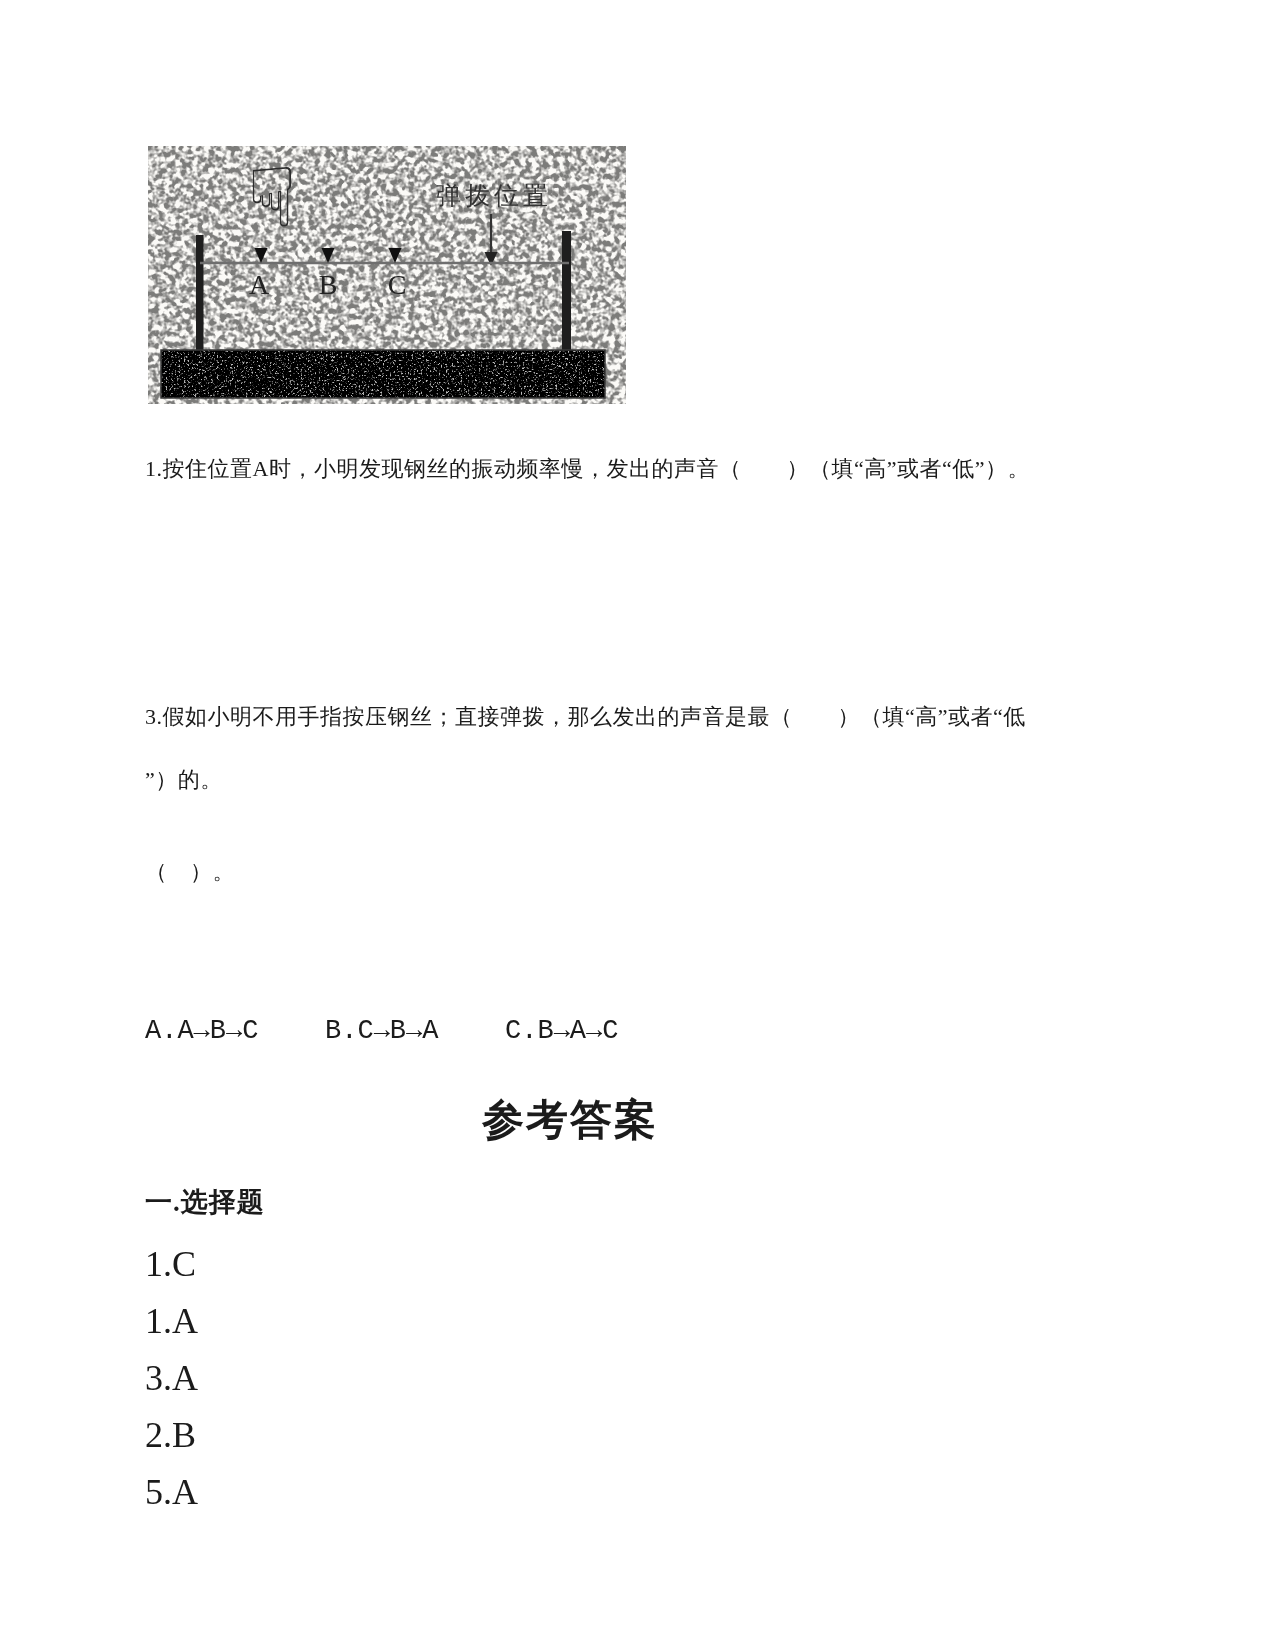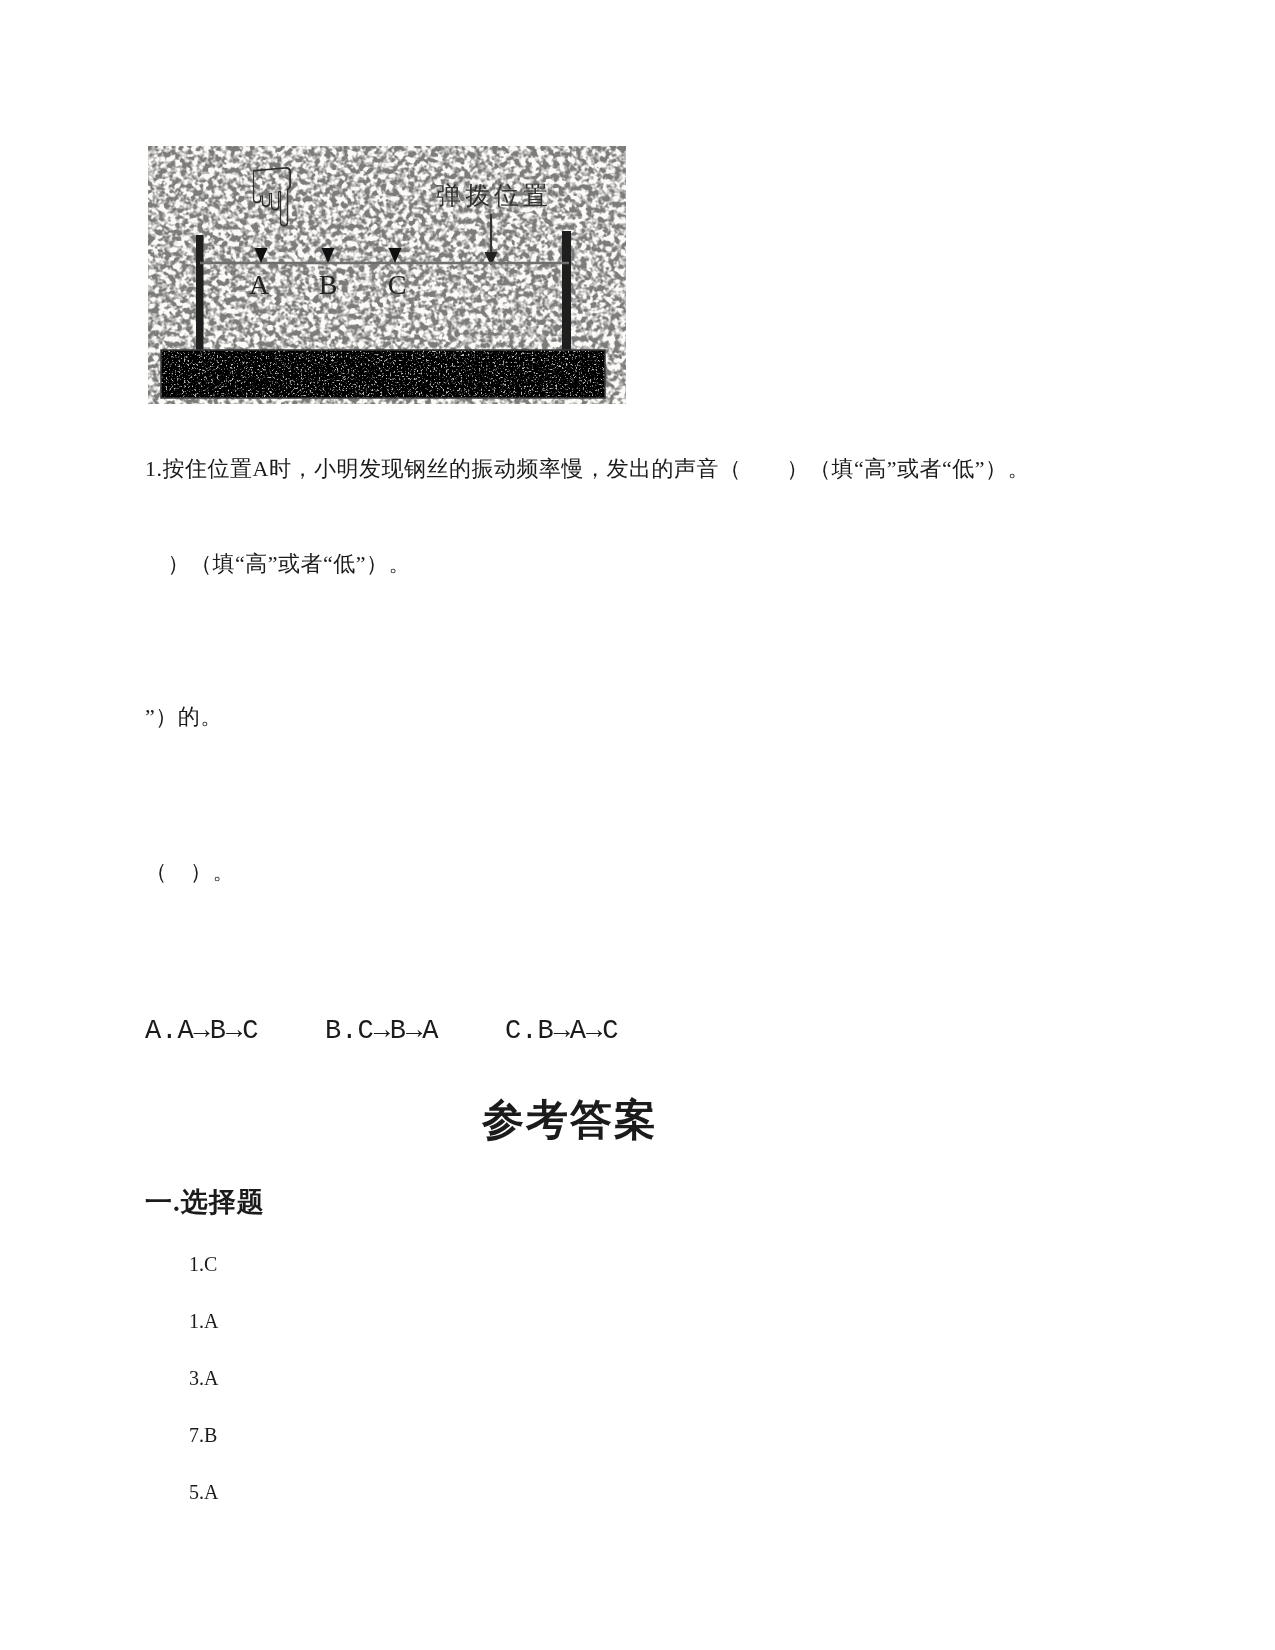--- a/index.html
+++ b/index.html
@@ -46,24 +46,23 @@
     letter-spacing: 2px;
   }
   .answers-section {
     left: 145px; top: 1184px;
     font-size: 27px;
     font-weight: bold;
     letter-spacing: 1px;
   }
   .answers-list { left: 145px; top: 1236px; }
   .answer-item {
-    font-size: 20px;
+    font-size: 36px;
     line-height: 57px;
     height: 57px;
-    margin-left: 44px;
   }
 </style>
 </head>
 <body>
 
 <div class="abs figure-wrap">
   <svg width="478" height="258" viewBox="0 0 478 258" xmlns="http://www.w3.org/2000/svg">
     <defs>
 
       <filter id="speckleDense" x="0" y="0" width="100%" height="100%">
@@ -114,24 +113,24 @@
       <rect x="13" y="204" width="444" height="48" fill="none" stroke="#3a3a3a" stroke-width="1.5"></rect>
     </g>
   </svg>
 </div>
 
 <div class="abs qblock" style="top:437px">
   <div class="qline">1.按住位置A时，小明发现钢丝的振动频率慢，发出的声音（　　）（填“高”或者“低”）。</div>
 </div>
 
 <div class="abs qblock" style="top:532px">
-  <div class="qline">　）（填“高”或者“低”）。</div>
 </div>
 
 <div class="abs qblock" style="top:685px">
+  <div class="qline">3.假如小明不用手指按压钢丝；直接弹拨，那么发出的声音是最（　　）（填“高”或者“低</div>
   <div class="qline">”）的。</div>
 </div>
 
 <div class="abs qblock" style="top:840px">
   <div class="qline">（　）。</div>
 </div>
 
 <div class="abs options-row">
   <span class="opt">A.A→B→C</span>
   <span class="opt">B.C→B→A</span>
@@ -139,15 +138,15 @@
 </div>
 
 <h1 class="abs answers-title" style="margin:0">参考答案</h1>
 
 <div class="abs answers-section">一.选择题</div>
 
 <div class="abs answers-list">
   <div class="answer-item">1.C</div>
   <div class="answer-item">1.A</div>
   <div class="answer-item">3.A</div>
-  <div class="answer-item">7.B</div>
+  <div class="answer-item">2.B</div>
   <div class="answer-item">5.A</div>
 </div>
 
 </body></html>

